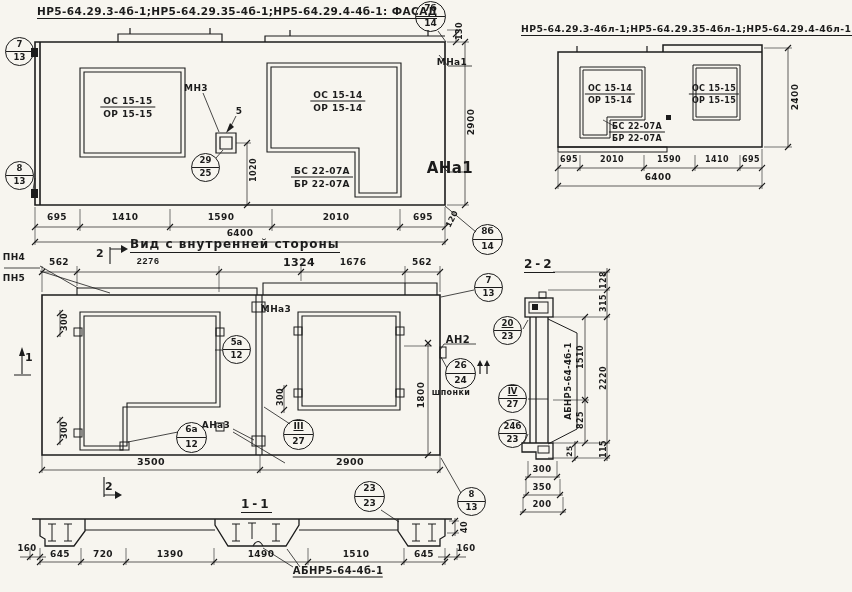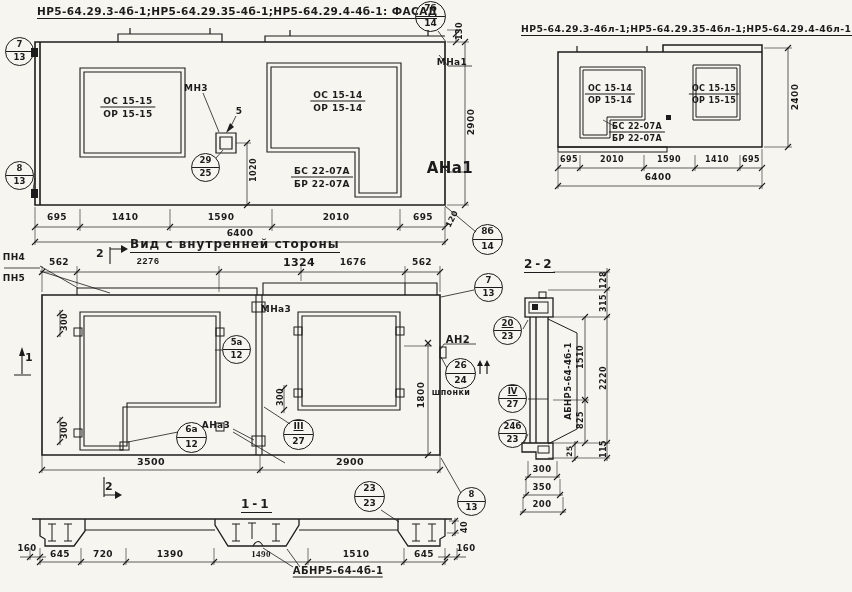--- a/index.html
+++ b/index.html
@@ -216,21 +216,21 @@
       <div class="txt" style="left: 568px; top: 381px; font-size: 8.5px; transform: translate(-50%, -50%) rotate(-90deg);">АБНР5-64-4б-1</div>
       <div class="txt" style="left: 569px; top: 451px; font-size: 7.5px; transform: translate(-50%, -50%) rotate(-90deg);">25</div>
       <div class="txt" style="left: 603px; top: 449px; font-size: 8px; transform: translate(-50%, -50%) rotate(-90deg);">115</div>
       <div class="txt" style="left: 542px; top: 469px; font-size: 8.5px; transform: translate(-50%, -50%);">300</div>
       <div class="txt" style="left: 542px; top: 487px; font-size: 8.5px; transform: translate(-50%, -50%);">350</div>
       <div class="txt" style="left: 542px; top: 504px; font-size: 8.5px; transform: translate(-50%, -50%);">200</div>
       <div class="txt" style="left: 27px; top: 548px; font-size: 8.5px; transform: translate(-50%, -50%);">160</div>
       <div class="txt" style="left: 60px; top: 554px; font-size: 9px; transform: translate(-50%, -50%);">645</div>
       <div class="txt" style="left: 103px; top: 554px; font-size: 9px; transform: translate(-50%, -50%);">720</div>
       <div class="txt" style="left: 170px; top: 554px; font-size: 9px; transform: translate(-50%, -50%);">1390</div>
-      <div class="txt" style="left: 261px; top: 554px; font-size: 9px; transform: translate(-50%, -50%); font-family: Liberation Serif, serif;">1490</div>
+      <div class="txt" style="left: 261px; top: 554px; font-size: 9px; transform: translate(-50%, -50%);">1490</div>
       <div class="txt" style="left: 356px; top: 554px; font-size: 9px; transform: translate(-50%, -50%);">1510</div>
       <div class="txt" style="left: 424px; top: 554px; font-size: 9px; transform: translate(-50%, -50%);">645</div>
       <div class="txt" style="left: 466px; top: 548px; font-size: 8.5px; transform: translate(-50%, -50%);">160</div>
       <div class="txt" style="left: 464px; top: 527px; font-size: 8px; transform: translate(-50%, -50%) rotate(-90deg);">40</div>
       <div class="txt u" style="left: 338px; top: 571px; font-size: 10px; transform: translate(-50%, -50%);">АБНР5-64-4б-1</div>
       <div class="fraction" style="left: 128px; top: 107px;">
         <span class="top">ОС 15-15</span>
         <span class="bot">ОР 15-15</span>
       </div>
       <div class="fraction" style="left: 338px; top: 101px;">

